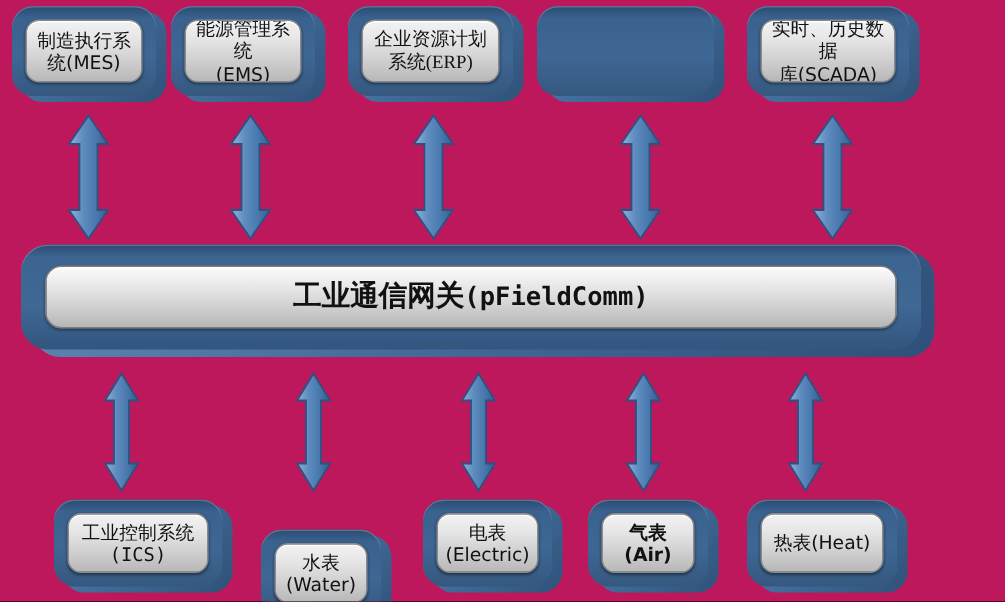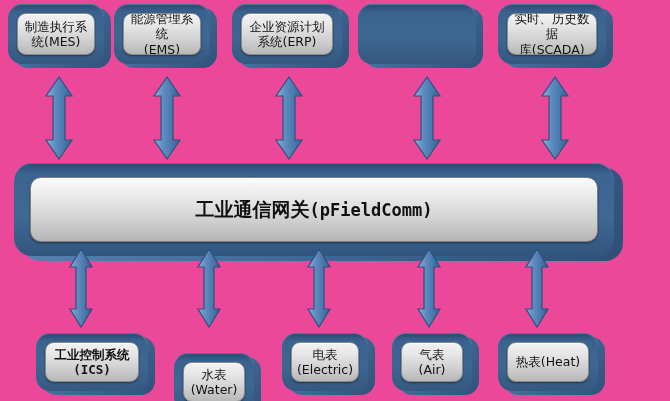--- a/index.html
+++ b/index.html
@@ -4,21 +4,21 @@
 <style>
   html, body {
     margin: 0;
     padding: 0;
     background: #000000;
   }
   #canvas {
     position: relative;
     width: 670px;
     height: 401px;
-    background: #ec4899;
+    background: #be185d;
     overflow: hidden;
     font-family: "DejaVu Sans", "Liberation Sans", sans-serif;
   }
 
   
   .node {
     position: absolute;
     box-sizing: border-box;
   }
   
@@ -118,21 +118,21 @@
     <div class="bevel"></div>
     <div class="frame"></div>
     <div class="panel">
       <span>
         <span>能源管理系统</span><br>
         <span>(EMS)</span>
       </span>
     </div>
   </div>
 
-  <div class="node row-node" style="left:232px; top:4px; width:110px; height:60px;">
+  <div class="node row-node" style="left:232px; top:4px; width:110px; height:60px;font-family:Liberation Serif, serif;">
     <div class="bevel"></div>
     <div class="frame"></div>
     <div class="panel">
       <span>
         <span>企业资源计划</span><br>
         <span>系统(ERP)</span>
       </span>
     </div>
   </div>
 
@@ -183,21 +183,21 @@
       <polygon points="15,1 28,20 21,20 21,64 28,64 15,83 2,64 9,64 9,20 2,20" fill="url(#agH)" style="stroke:#2d5180" stroke-width="1.2"></polygon>
     </svg>
   </div>
 
   <div class="arrow" style="left:540px; top:76px;">
     <svg width="30" height="84" viewBox="0 0 30 84">
       <polygon points="15,1 28,20 21,20 21,64 28,64 15,83 2,64 9,64 9,20 2,20" fill="url(#agH)" style="stroke:#2d5180" stroke-width="1.2"></polygon>
     </svg>
   </div>
 
-  <div class="node gateway" style="left:14px; top:163px; width:600px; height:93px;">
+  <div class="node gateway" style="left:14px; top:163px; width:600px; height:70px;">
     <div class="bevel"></div>
     <div class="frame"></div>
     <div class="panel">
       <span>
         <span>工业通信网关</span><span class="gw-latin">(pFieldComm)</span>
       </span>
     </div>
   </div>
 
   <div class="arrow" style="left:68px; top:248px;">
@@ -231,21 +231,21 @@
       <polygon points="13,1 24,19 18,19 18,61 24,61 13,79 2,61 8,61 8,19 2,19" fill="url(#agL)" style="stroke:#2d5180" stroke-width="1.2"></polygon>
     </svg>
   </div>
 
   <div class="arrow" style="left:524px; top:248px;">
     <svg width="26" height="80" viewBox="0 0 26 80">
       <polygon points="13,1 24,19 18,19 18,61 24,61 13,79 2,61 8,61 8,19 2,19" fill="url(#agL)" style="stroke:#2d5180" stroke-width="1.2"></polygon>
     </svg>
   </div>
 
-  <div class="node row-node bottom" style="left:36px; top:333px; width:112px; height:58px;font-weight:bold;">
+  <div class="node row-node bottom" style="left:36px; top:333px; width:112px; height:58px;">
     <div class="bevel"></div>
     <div class="frame"></div>
     <div class="panel mono-latin">
       <span>
         <span>工业控制系统</span><br>
         <span>(ICS)</span>
       </span>
     </div>
   </div>
 
@@ -264,21 +264,21 @@
     <div class="bevel"></div>
     <div class="frame"></div>
     <div class="panel">
       <span>
         <span>电表</span><br>
         <span>(Electric)</span>
       </span>
     </div>
   </div>
 
-  <div class="node row-node bottom" style="left:392px; top:333px; width:80px; height:58px;">
+  <div class="node row-node bottom" style="left:392px; top:333px; width:80px; height:58px;font-weight:bold;">
     <div class="bevel"></div>
     <div class="frame"></div>
     <div class="panel">
       <span>
         <span>气表</span><br>
         <span>(Air)</span>
       </span>
     </div>
   </div>
 

